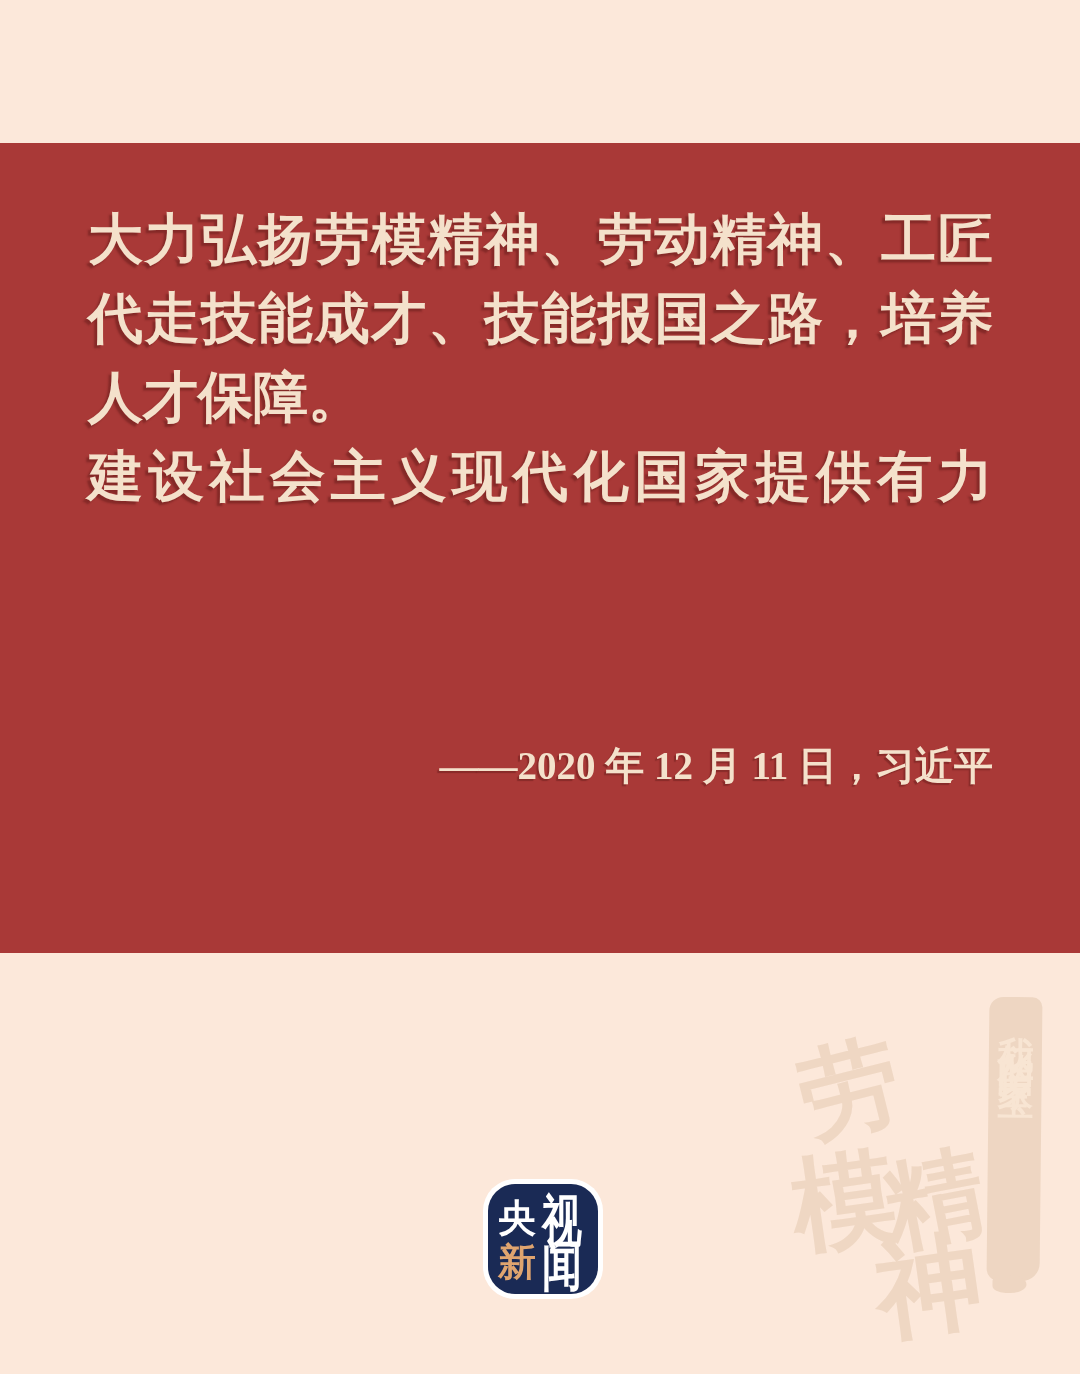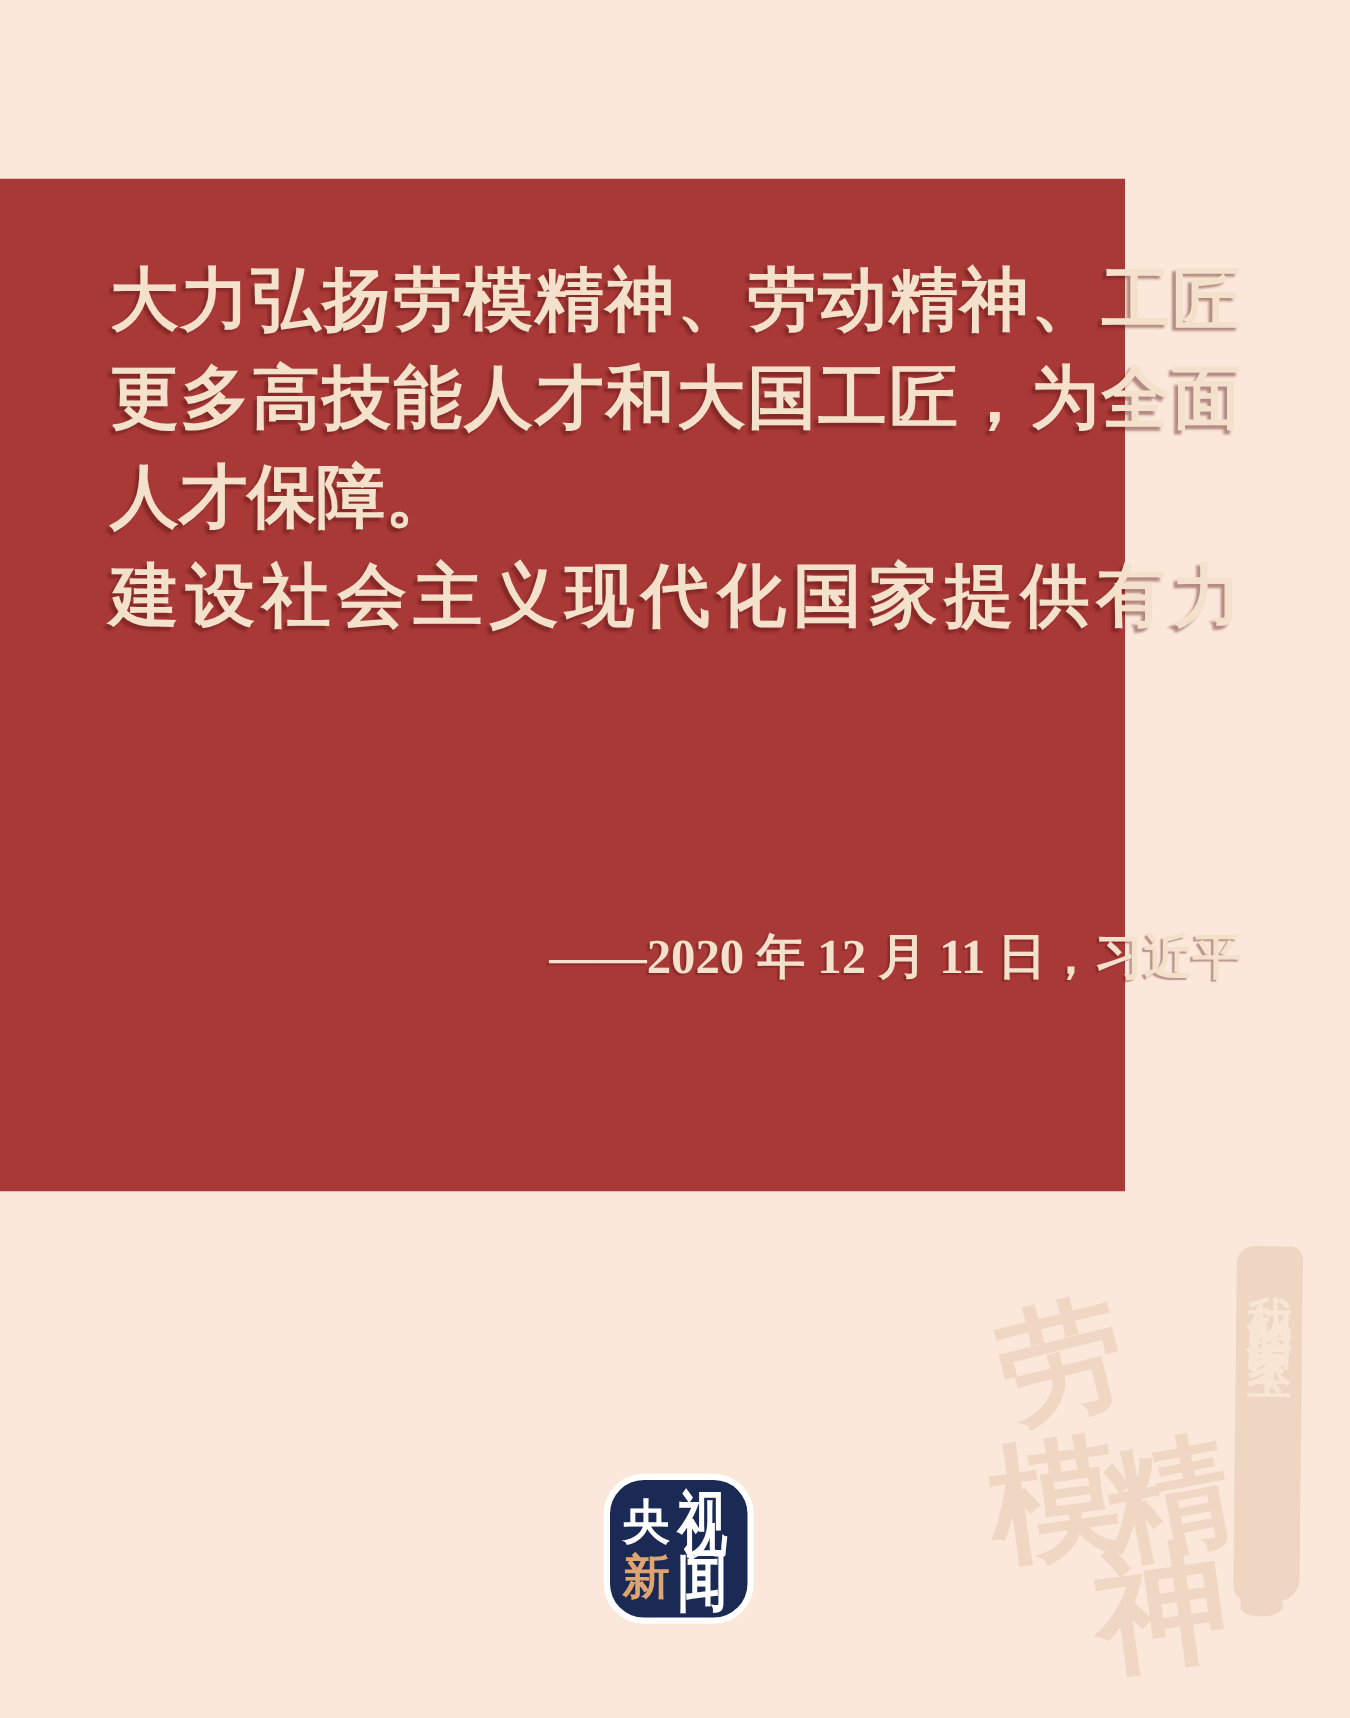--- a/index.html
+++ b/index.html
@@ -10,21 +10,21 @@
     overflow:hidden;
   }
   .canvas {
     position:relative; width:1080px; height:1374px;
     background:#FCE8DA; overflow:hidden;
   }
 
   
   .quote-panel {
     position:absolute; left:0; top:143px;
-    width:900px; height:810px;
+    width:1080px; height:810px;
     background:#A93937;
   }
   .quote {
     position:absolute; left:88px; top:57px; width:905px;
   }
   .qline {
     font-size:55px; line-height:79px;
     color:#F4E1CB; font-weight:700;
     text-shadow:-3px 3px 2px rgba(88,22,21,0.45);
     white-space:nowrap;
@@ -92,21 +92,21 @@
   .lg-wen  { left:54px; top:52px;  font-size:40px; transform:scaleY(1.4); transform-origin:top left; }
 </style>
 </head>
 <body>
 
 <div class="canvas">
 
   <div class="quote-panel">
     <div class="quote">
       <div class="qline just">大力弘扬劳模精神、劳动精神、工匠</div>
-      <div class="qline just">更多高技能人才和大国工匠，为全面</div>
+      <div class="qline just">代走技能成才、技能报国之路，培养</div>
       <div class="qline last">人才保障。</div>
       <div class="qline just">建设社会主义现代化国家提供有力</div>
     </div>
     <div class="attribution">
       <div class="attr-line">——2020 年 12 月 11 日，习近平</div>
     </div>
   </div>
 
   <div>
     <span class="wm-char wm-lao">劳</span>

